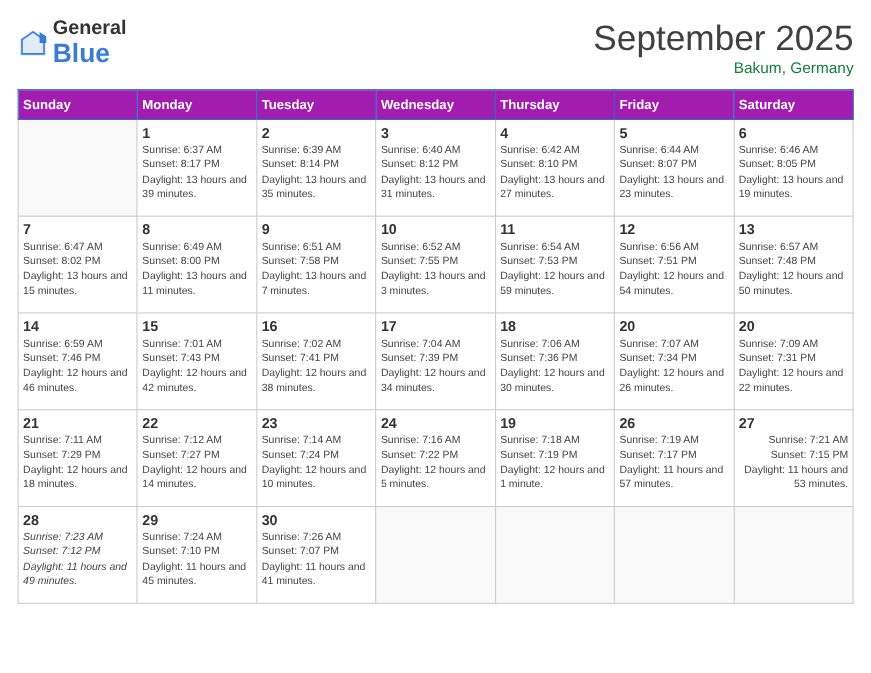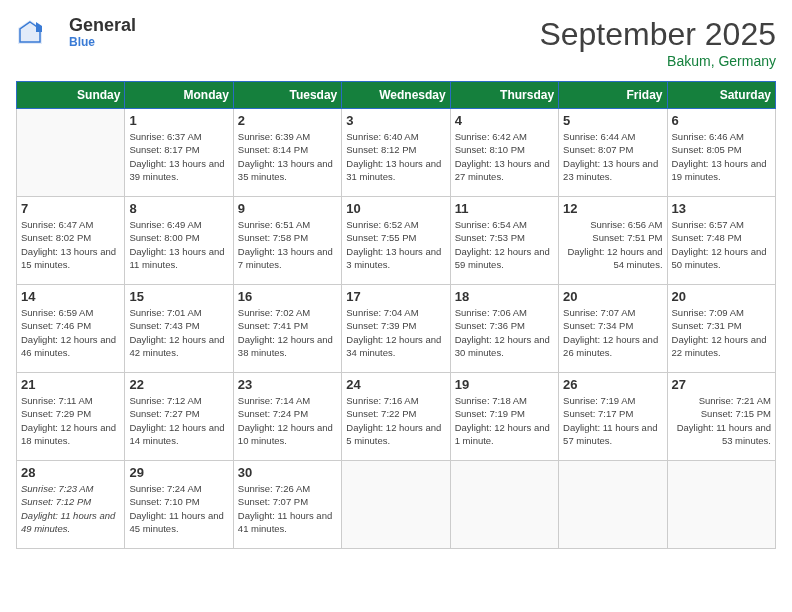--- a/index.html
+++ b/index.html
@@ -18,29 +18,28 @@
     }
     .logo {
       display: flex;
       align-items: center;
       gap: 4px;
     }
     .logo-text {
       display: flex;
       flex-direction: column;
       line-height: 1.1;
-      margin-left: 21px;
     }
     .logo-general {
       font-size: 18px;
       font-weight: bold;
       color: #333;
     }
     .logo-blue {
-      font-size: 12px;
+      font-size: 24px;
       font-weight: bold;
       color: #3a7bd5;
     }
     .logo-icon {
       width: 28px;
       height: 28px;
     }
     .title-block {
       text-align: right;
     }
@@ -52,26 +51,26 @@
     .location {
       font-size: 14px;
       color: #15803d;
     }
     table {
       width: 100%;
       border-collapse: collapse;
       table-layout: fixed;
     }
     th {
-      background-color: #15803d;
+      background-color: #a21caf;
       color: #fff;
       font-size: 12px;
       font-weight: bold;
       padding: 6px 4px;
-      text-align: right;
+      text-align: left;
       border: 1px solid #2a6bc5;
     }
     td {
       border: 1px solid #ccc;
       vertical-align: top;
       padding: 4px;
       font-size: 10px;
       color: #333;
       height: 88px;
       background: #fff;
@@ -191,21 +190,21 @@
 Daylight: 13 hours and 3 minutes.</div>
         </td>
         <td>
           <span class="day-number">11</span>
           <div class="day-info" style="white-space: pre-line;">Sunrise: 6:54 AM
 Sunset: 7:53 PM
 Daylight: 12 hours and 59 minutes.</div>
         </td>
         <td>
           <span class="day-number">12</span>
-          <div class="day-info" style="white-space: pre-line; text-align: right;">Sunrise: 6:56 AM
+          <div class="day-info" style="white-space: pre-line;">Sunrise: 6:56 AM
 Sunset: 7:51 PM
 Daylight: 12 hours and 54 minutes.</div>
         </td>
         <td>
           <span class="day-number">13</span>
           <div class="day-info" style="white-space: pre-line;">Sunrise: 6:57 AM
 Sunset: 7:48 PM
 Daylight: 12 hours and 50 minutes.</div>
         </td>
       </tr>

